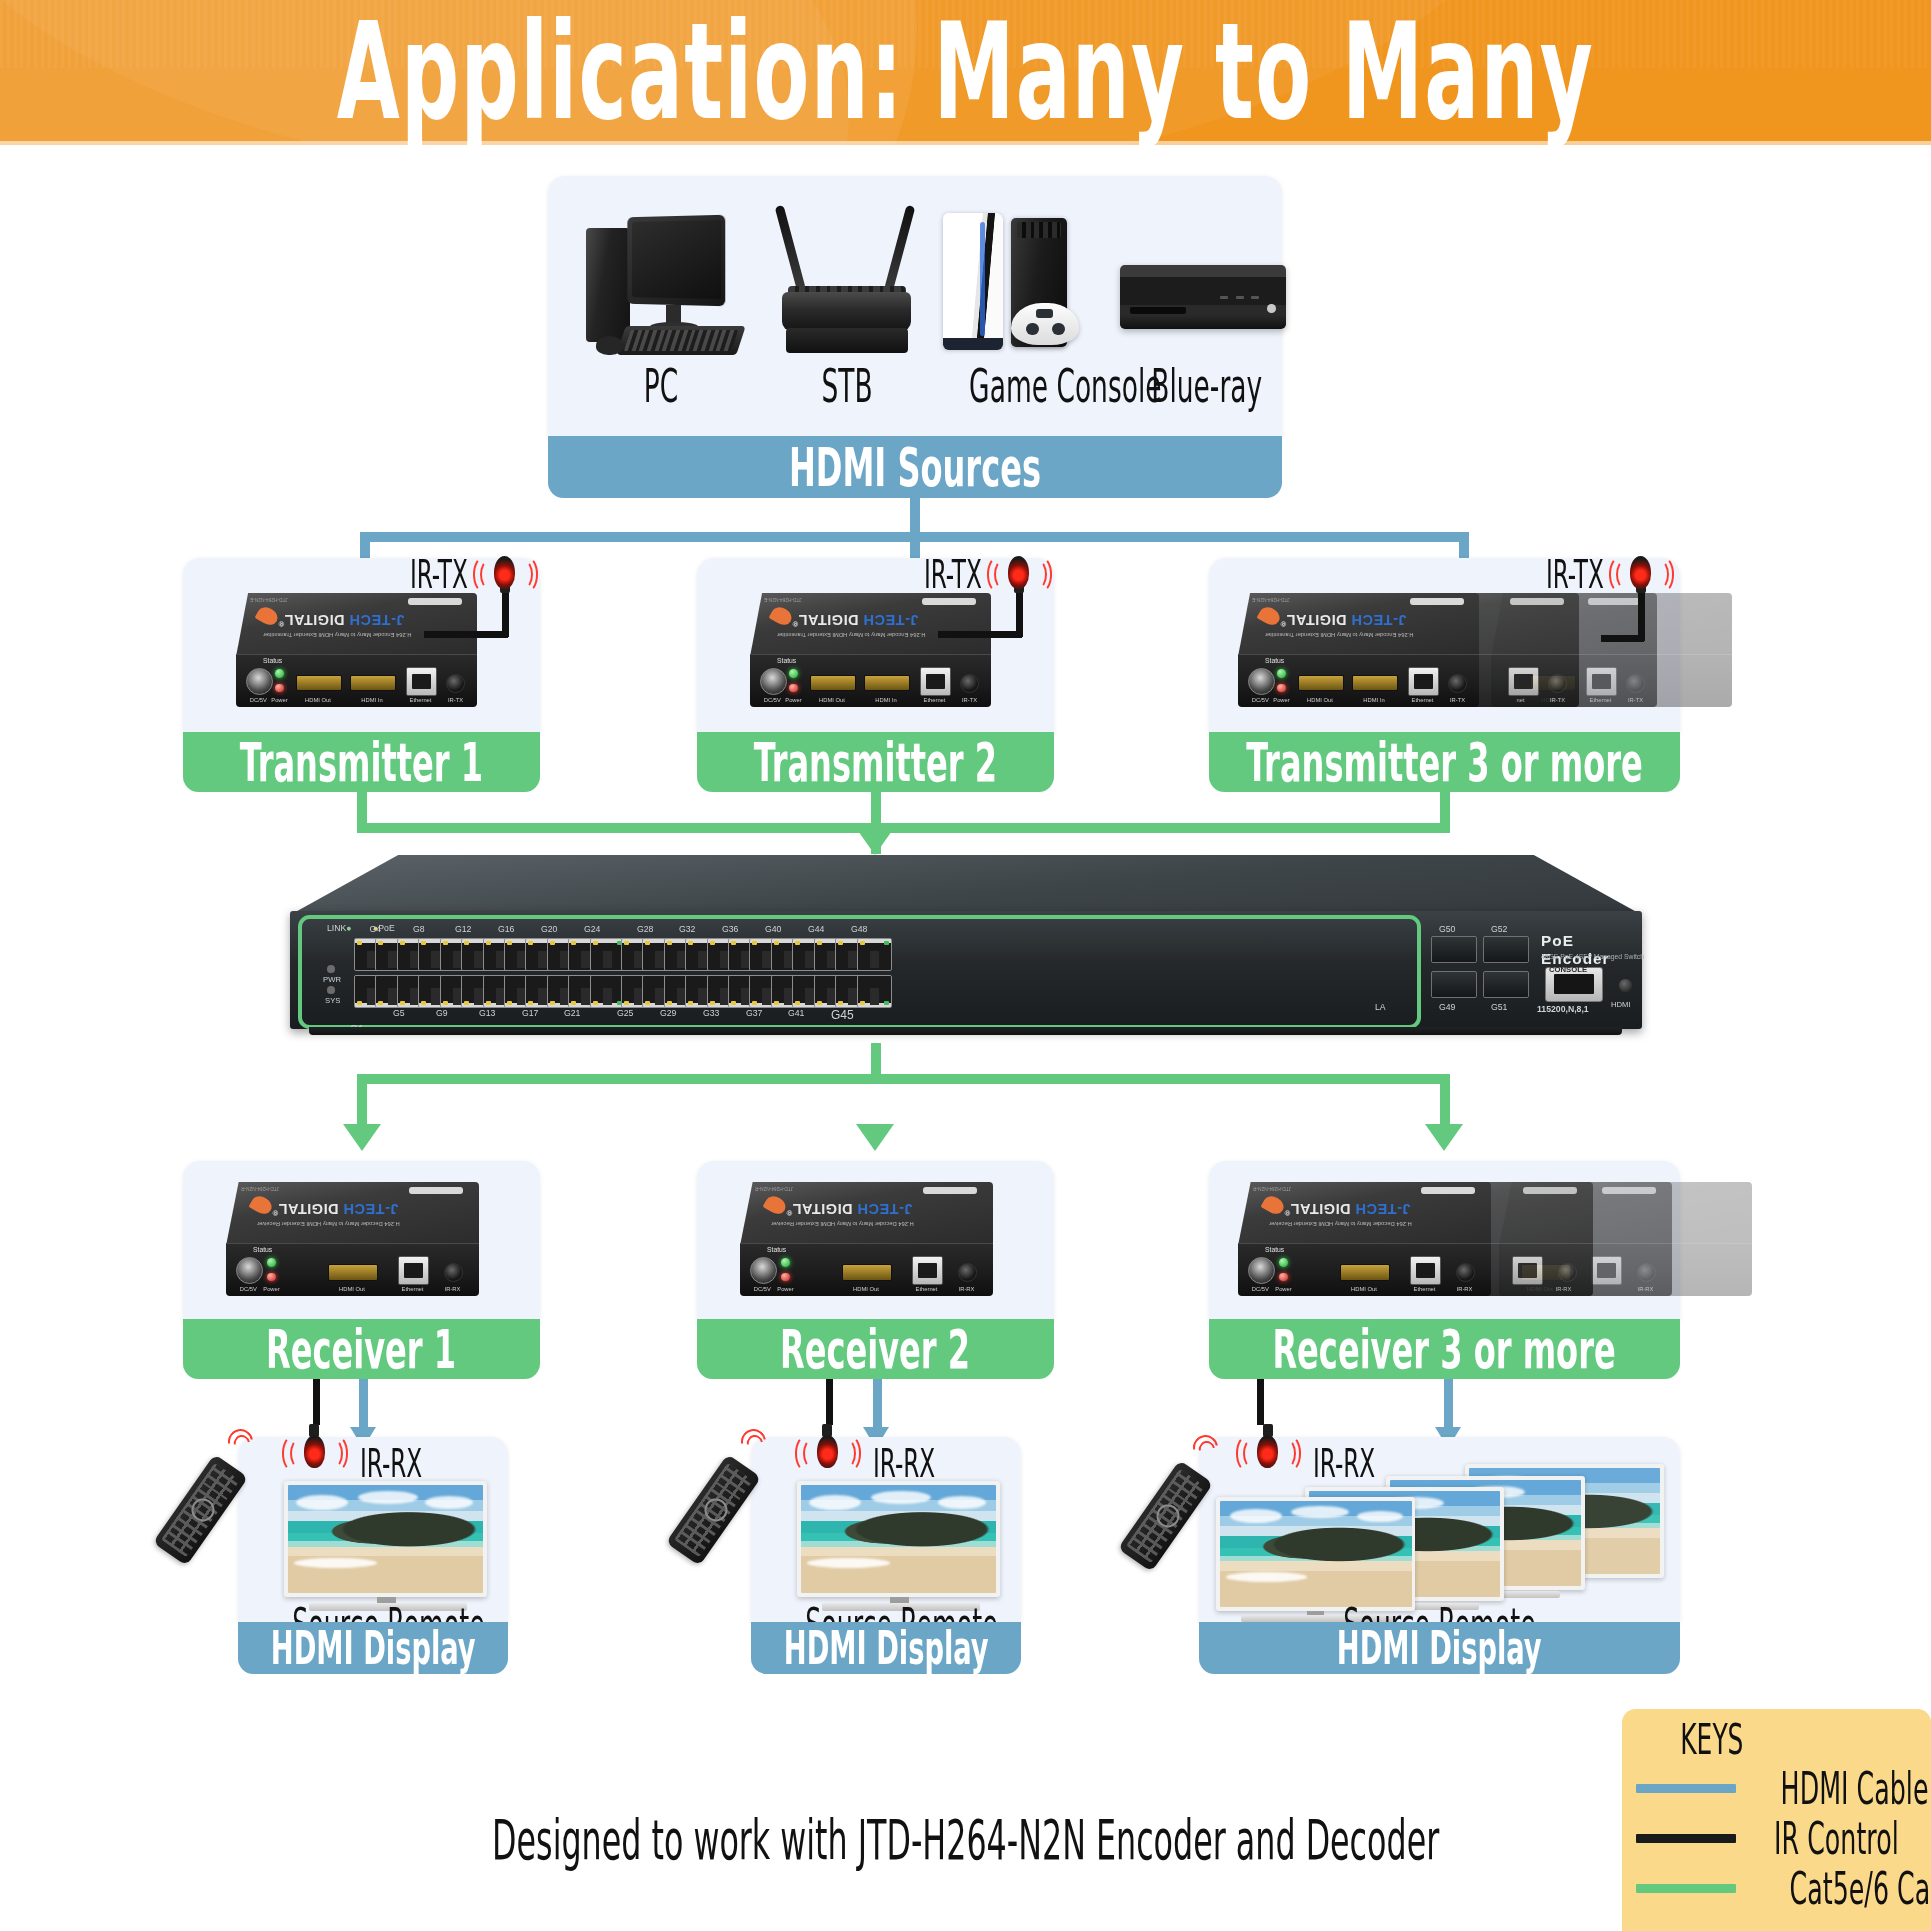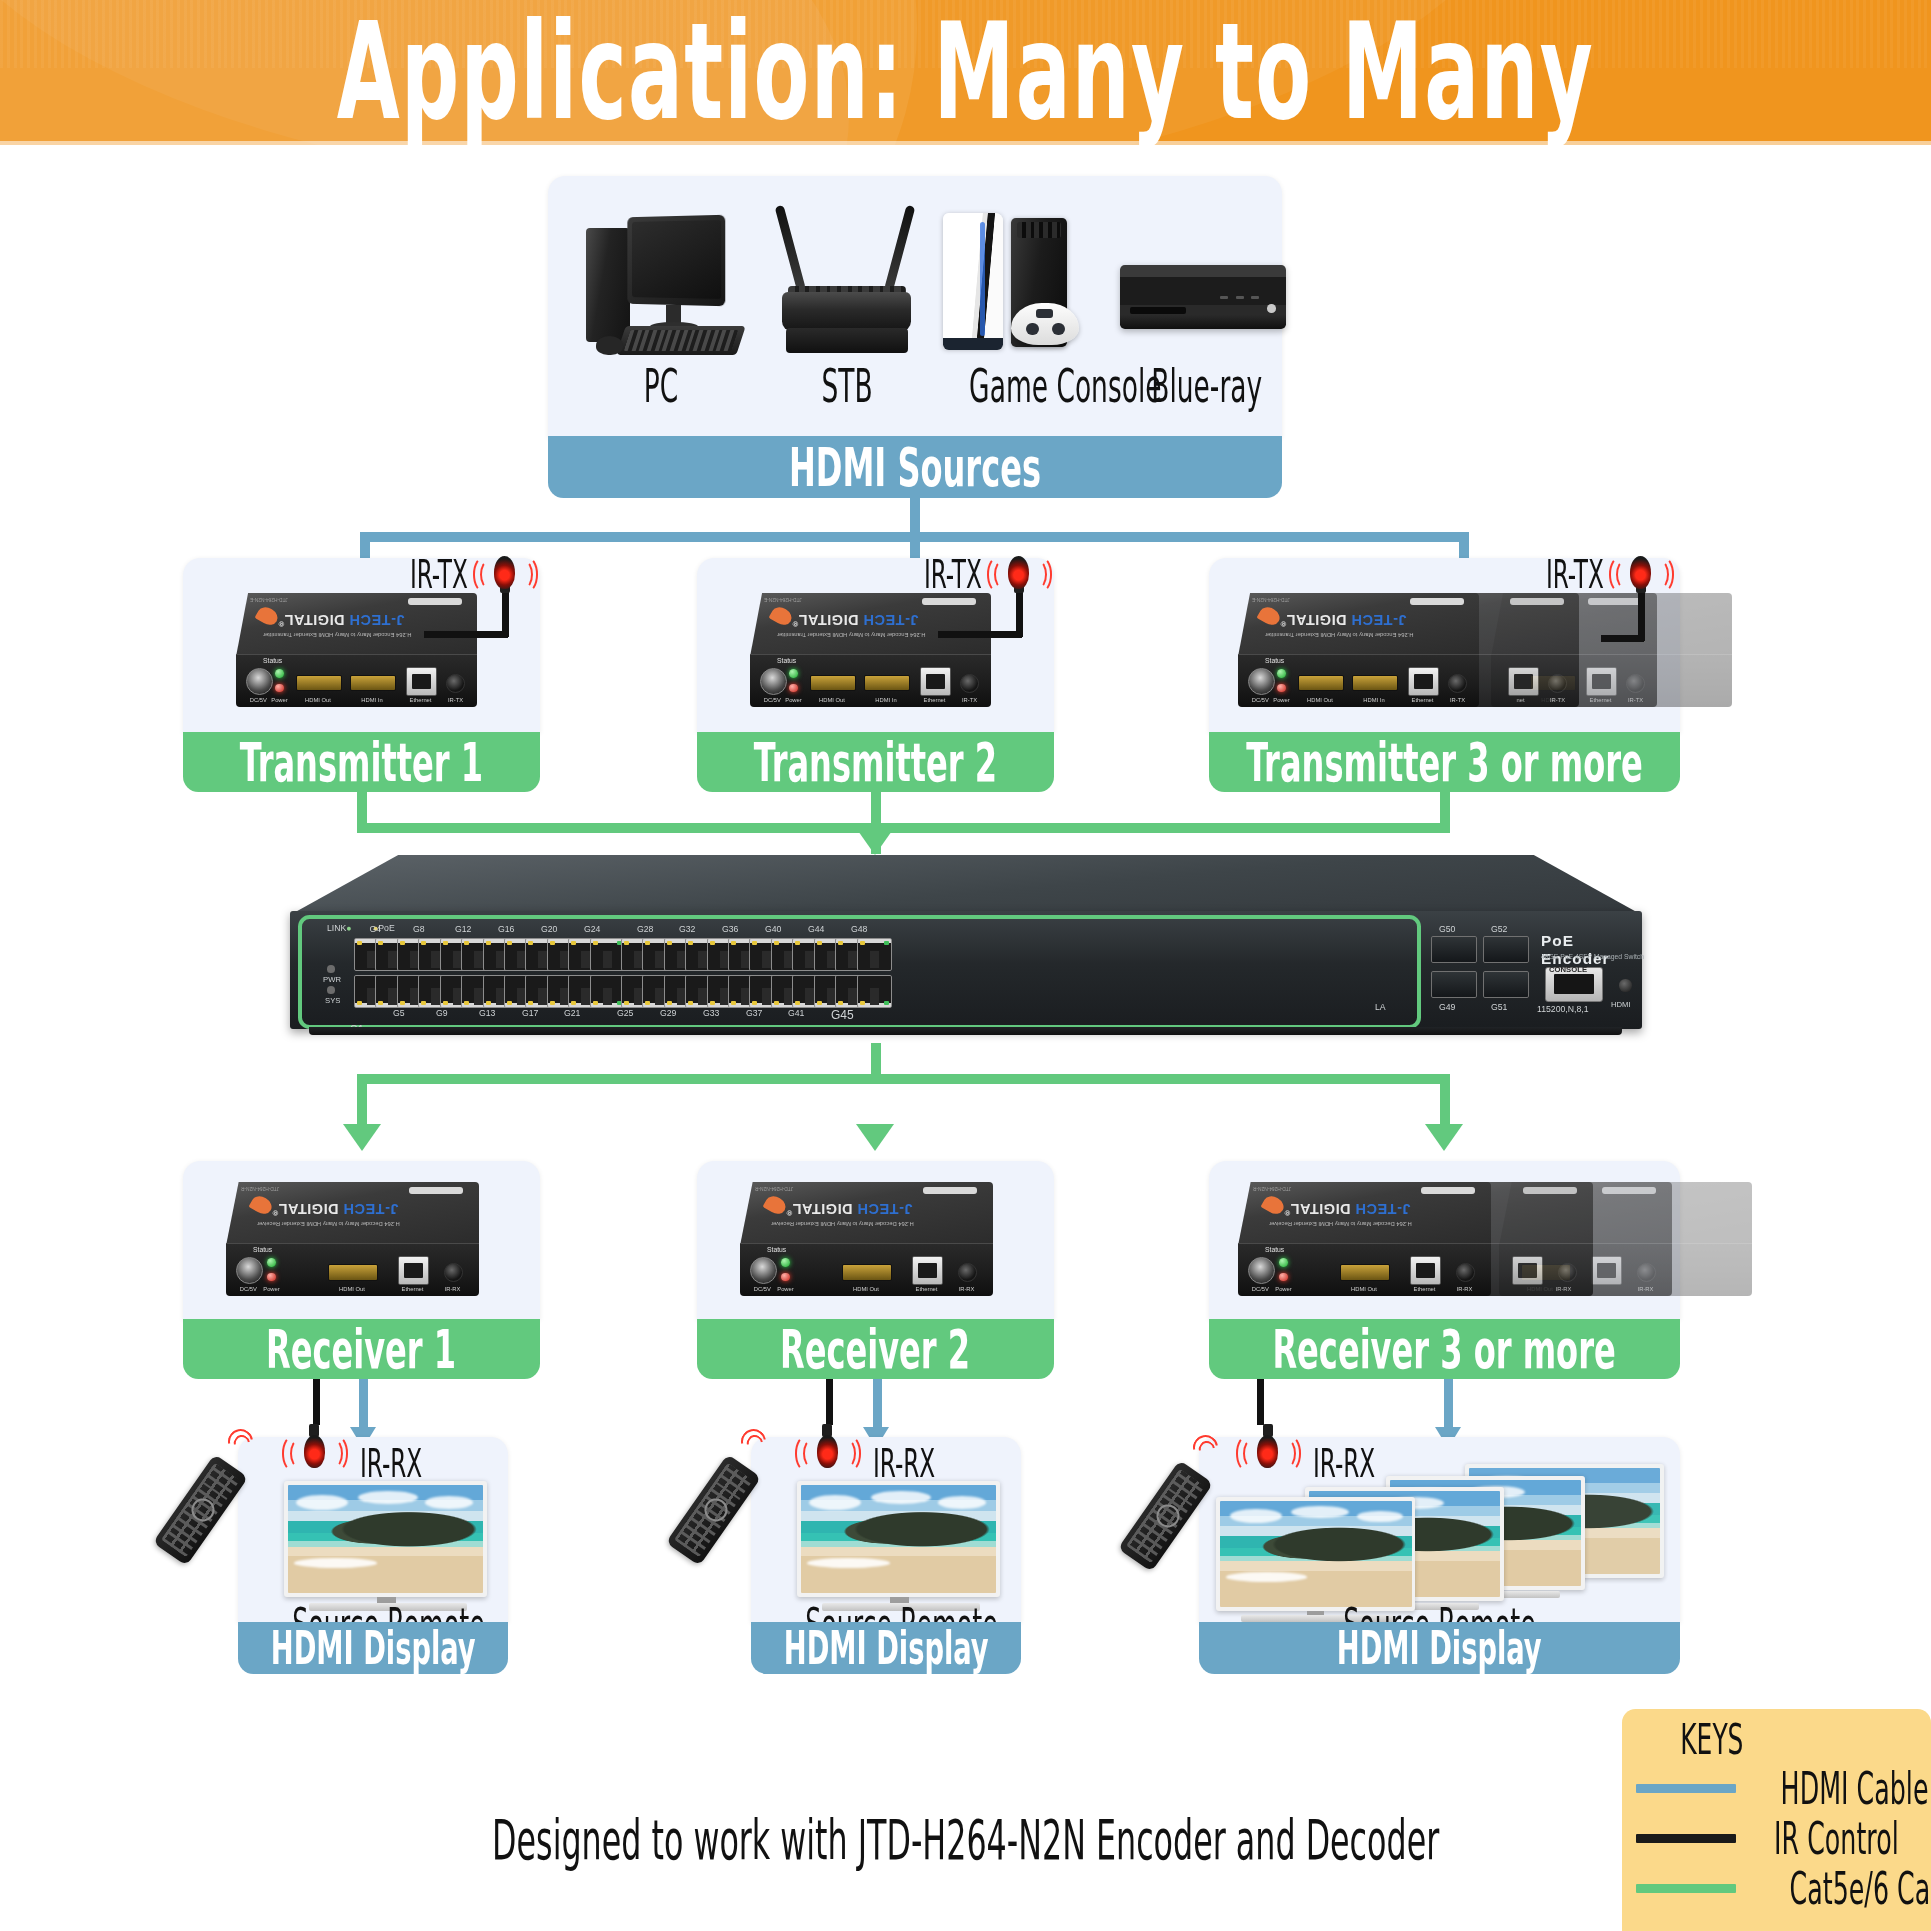--- a/index.html
+++ b/index.html
@@ -725,21 +725,21 @@
     <div class="swTxt" style="left:1201px;top:12.6px;font-size:8.7px;">G52</div>
     <div class="swTxt" style="left:1149px;top:91px;font-size:8.7px;">G49</div>
     <div class="swTxt" style="left:1201px;top:91px;font-size:8.7px;">G51</div>
 
     <div class="swBrand" style="left:1251px;top:21px;font-size:15.4px;">PoE Encoder</div>
     <div class="swTxt" style="left:1251px;top:42px;font-size:6.8px;color:#a9b0b4;">48GE PoE 4SFP Managed Switch</div>
     <div class="console" style="left:1255px;top:56px;width:56px;height:33px;">
       <div class="consoleIn"></div>
     </div>
     <div class="swTxt" style="left:1259px;top:54px;font-size:7.7px;color:#2a2a2a;font-weight:bold;">CONSOLE</div>
-    <div class="swTxt" style="left:1247px;top:93px;font-size:8.7px;">115200,N,8,1</div>
+    <div class="swTxt" style="left:1247px;top:93px;font-size:8.7px;font-weight:bold;">115200,N,8,1</div>
     <div class="led" style="left:1329px;top:68px;width:12.6px;height:12.6px;background:radial-gradient(circle at 40% 35%,#6a6a6a,#161616);"></div>
     <div class="swTxt" style="left:1321px;top:89px;font-size:7.7px;">HDMI</div>
   </div>
   <div id="swFoot"></div>
 </div>
 
 <div>
   <div class="vline" style="left:871px;top:1043px;width:9.7px;height:41px;background:#62C97E;"></div>
   <div class="hline2" style="left:357px;top:1074px;width:1092px;height:9.7px;background:#62C97E;"></div>
   <div class="vline" style="left:357px;top:1074px;width:9.7px;height:56px;background:#62C97E;"></div>

